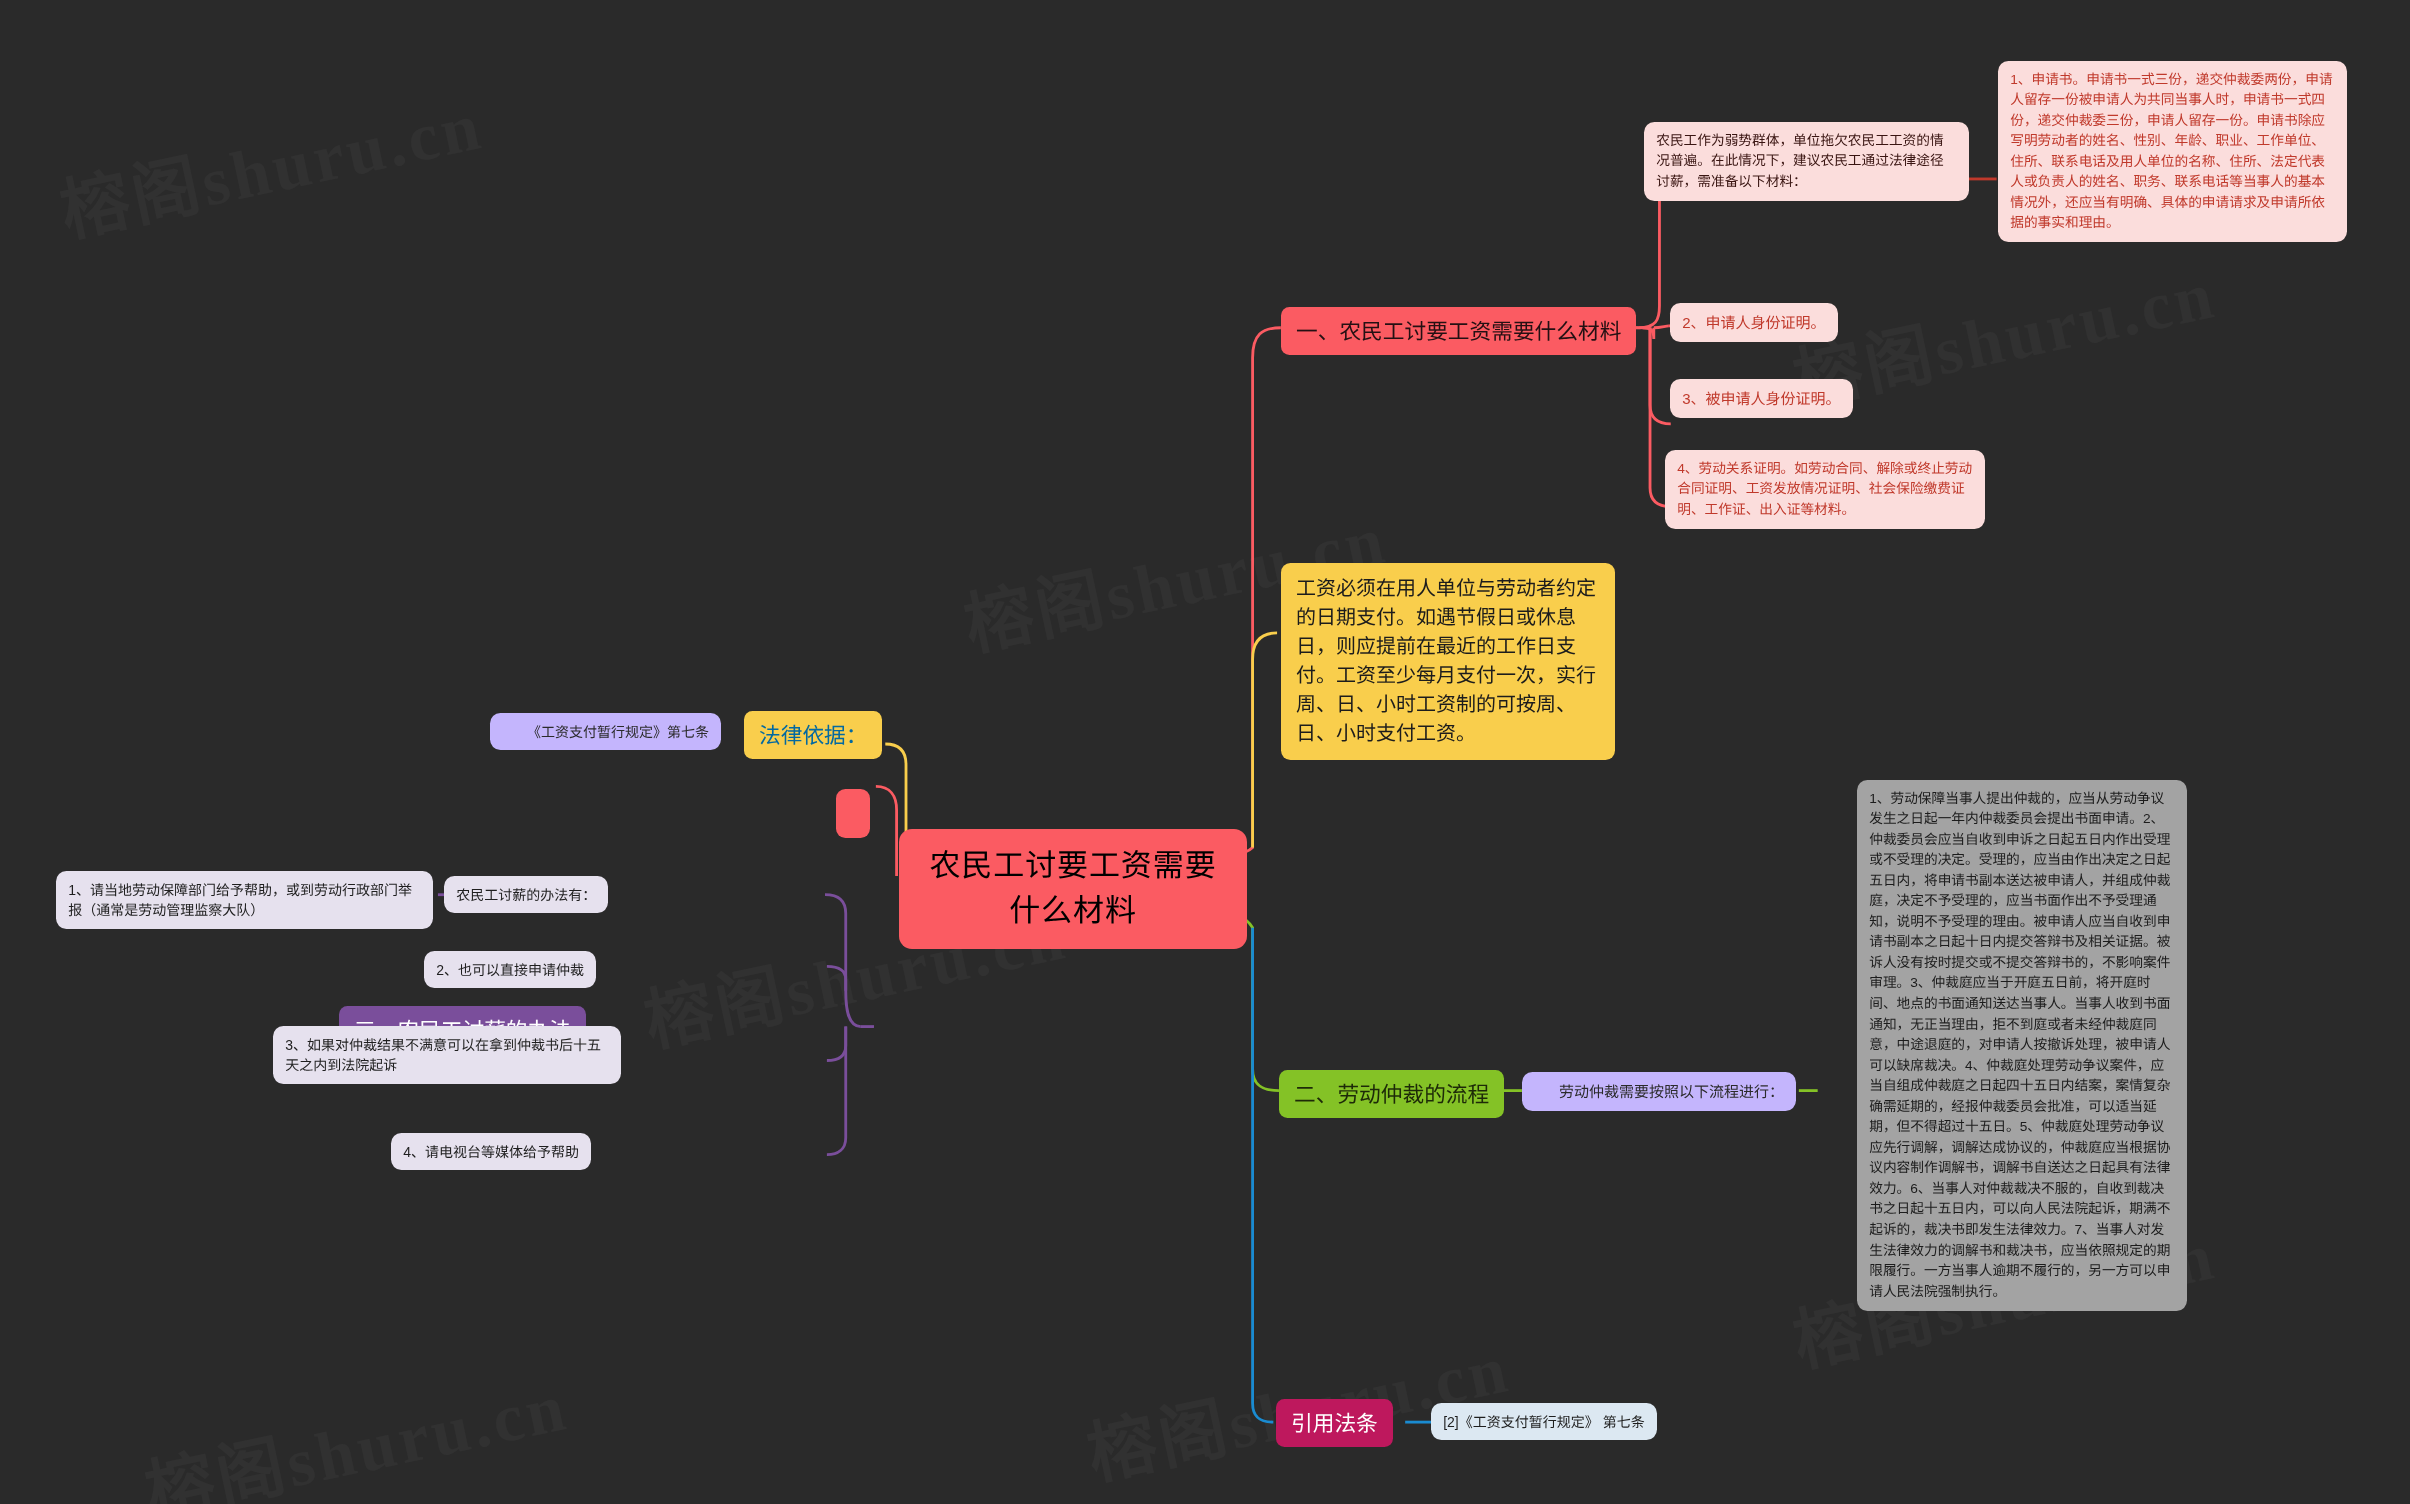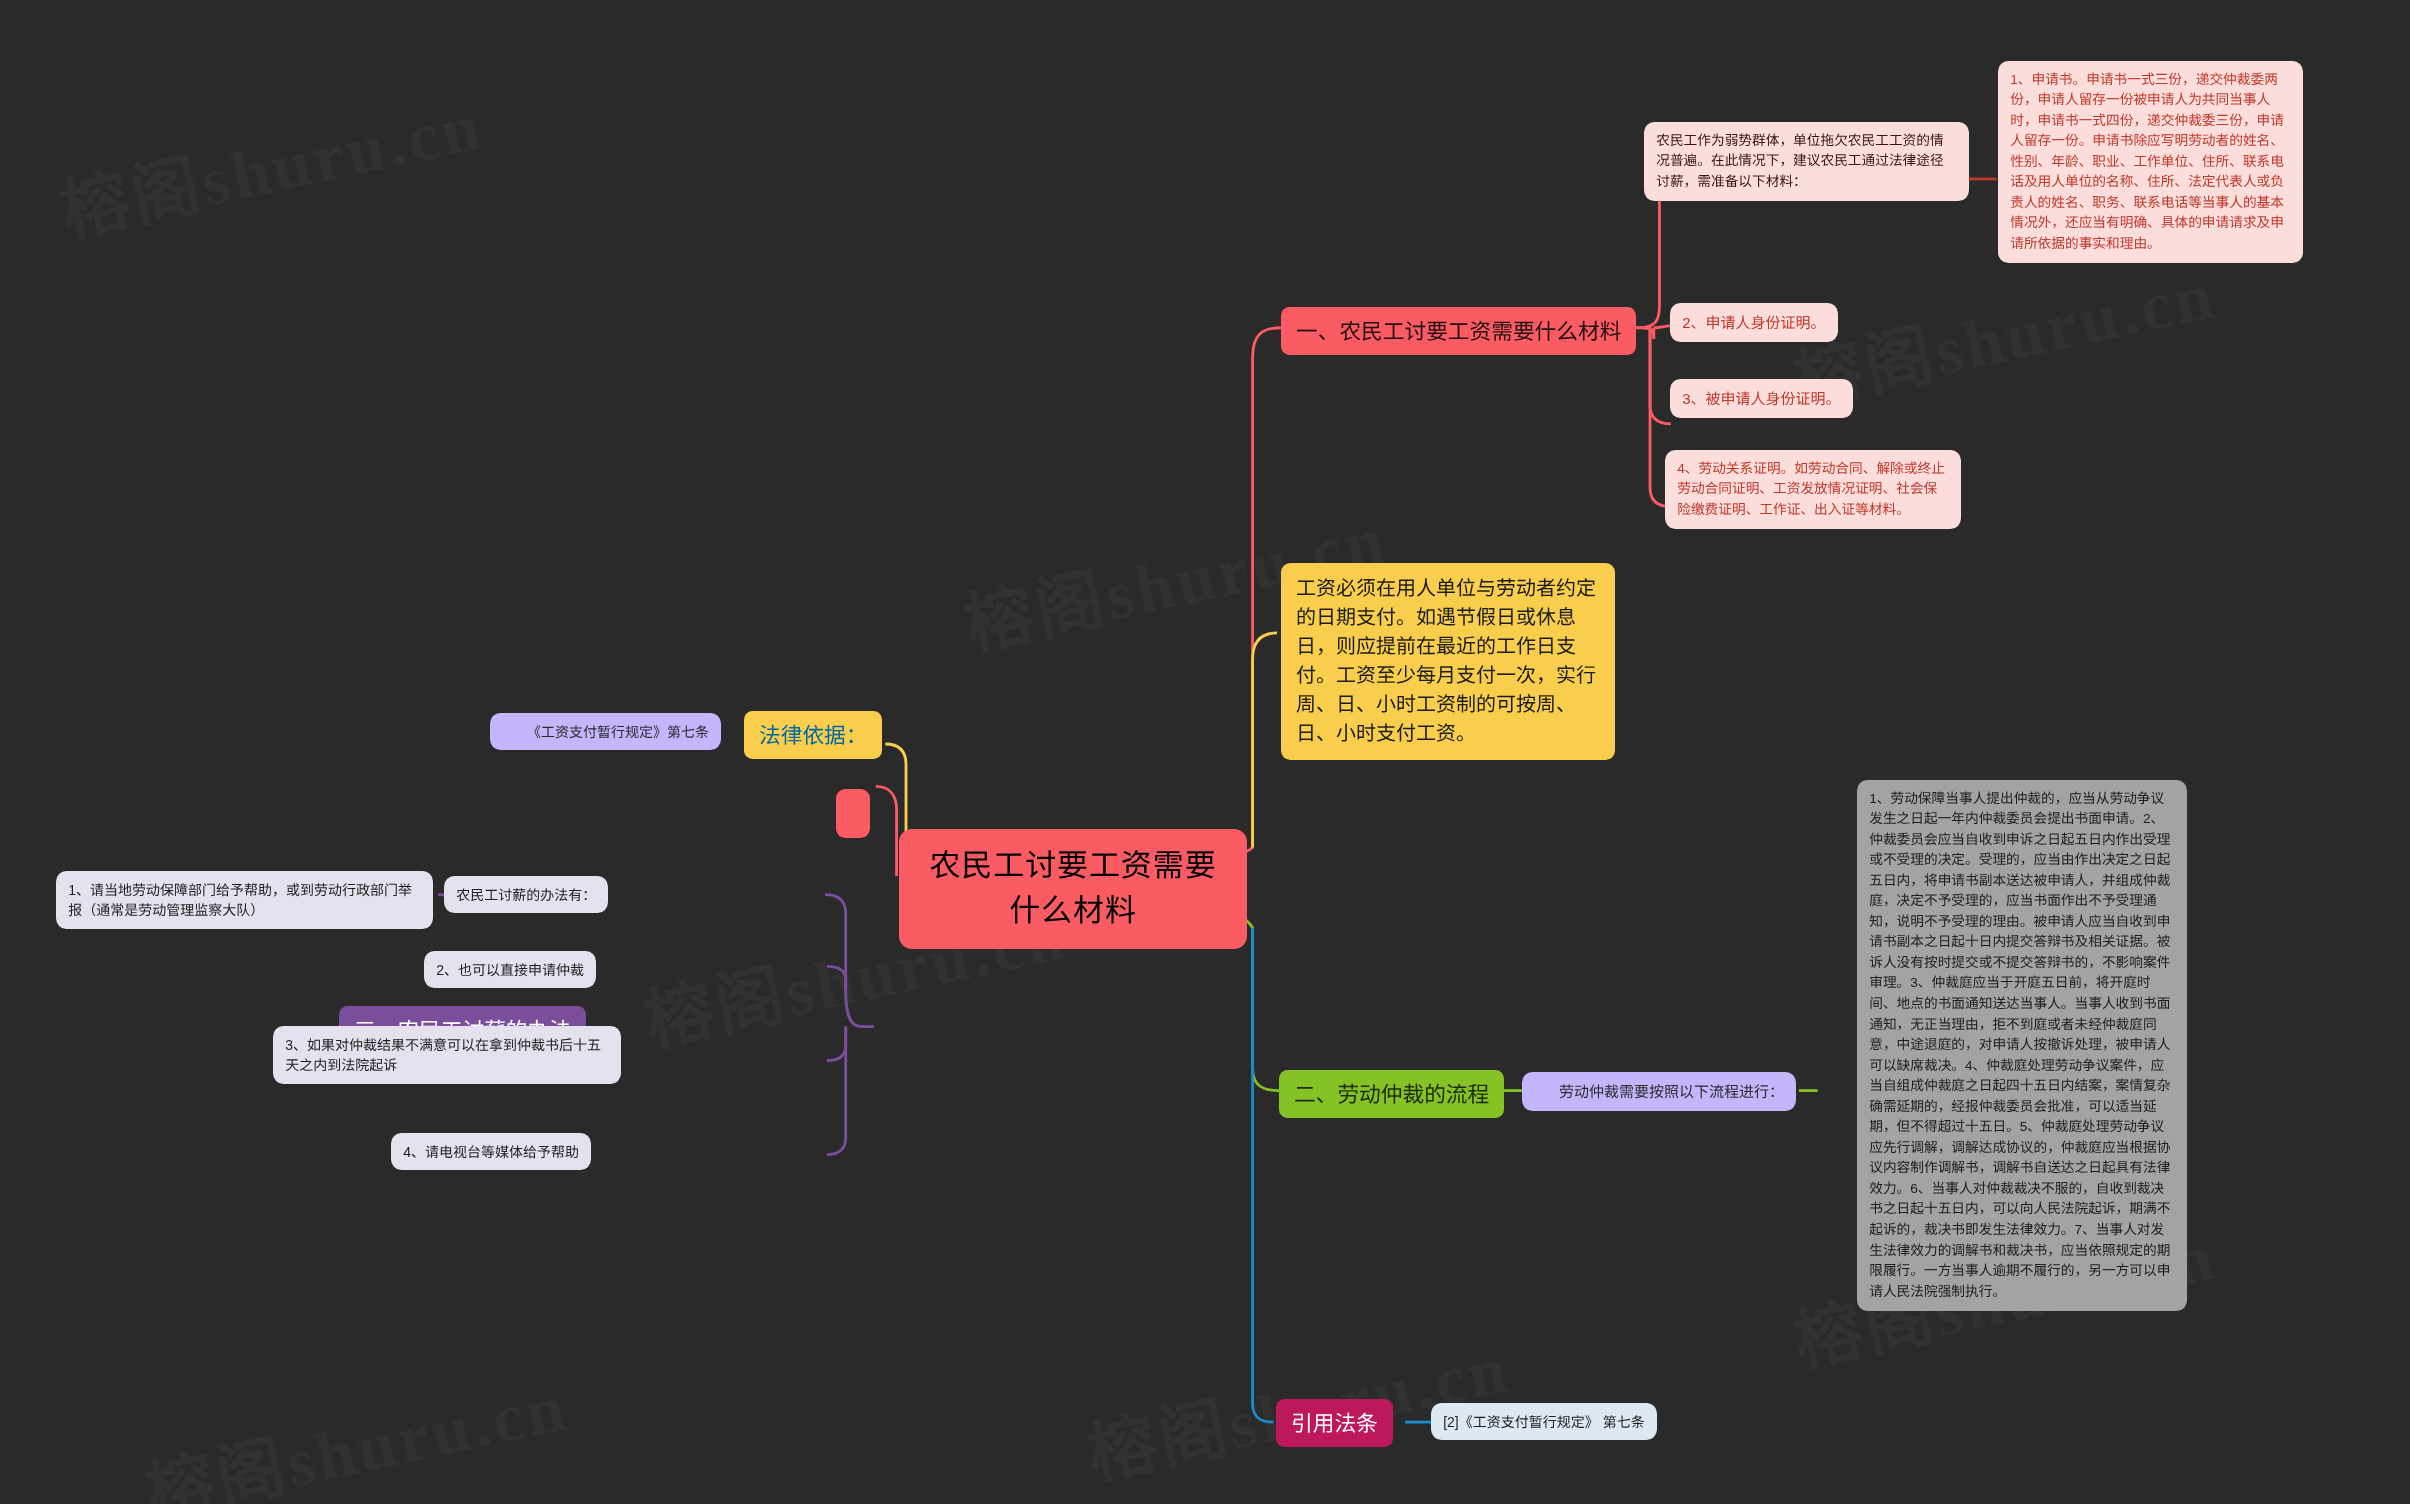--- a/index.html
+++ b/index.html
@@ -188,27 +188,27 @@
       <path d="M1492 1510 L1520 1510" stroke="#1A8BD1"></path>
     </g>
   </svg>
 
   <div class="node root" style="left:899px; top:829px; width:348px;">农民工讨要工资需要什么材料</div>
 
   <div class="node leaf leaf-redtxt note" style="left:1644px; top:122px; width:325px;">农民工作为弱势群体，单位拖欠农民工工资的情况普遍。在此情况下，建议农民工通过法律途径讨薪，需准备以下材料：</div>
 
   <div class="node h1 h-red" style="left:1281px; top:307px;">一、农民工讨要工资需要什么材料</div>
 
-  <div class="node leaf leaf-red note" style="left:1998px; top:61px; width:305px;">1、申请书。申请书一式三份，递交仲裁委两份，申请人留存一份被申请人为共同当事人时，申请书一式四份，递交仲裁委三份，申请人留存一份。申请书除应写明劳动者的姓名、性别、年龄、职业、工作单位、住所、联系电话及用人单位的名称、住所、法定代表人或负责人的姓名、职务、联系电话等当事人的基本情况外，还应当有明确、具体的申请请求及申请所依据的事实和理由。</div>
+  <div class="node leaf leaf-red note" style="left:1998px; top:61px; width:349px;">1、申请书。申请书一式三份，递交仲裁委两份，申请人留存一份被申请人为共同当事人时，申请书一式四份，递交仲裁委三份，申请人留存一份。申请书除应写明劳动者的姓名、性别、年龄、职业、工作单位、住所、联系电话及用人单位的名称、住所、法定代表人或负责人的姓名、职务、联系电话等当事人的基本情况外，还应当有明确、具体的申请请求及申请所依据的事实和理由。</div>
 
   <div class="node leaf leaf-red" style="left:1670px; top:303px;">2、申请人身份证明。</div>
 
   <div class="node leaf leaf-red" style="left:1670px; top:379px;">3、被申请人身份证明。</div>
 
-  <div class="node leaf leaf-red note" style="left:1665px; top:450px; width:296px;">4、劳动关系证明。如劳动合同、解除或终止劳动合同证明、工资发放情况证明、社会保险缴费证明、工作证、出入证等材料。</div>
+  <div class="node leaf leaf-red note" style="left:1665px; top:450px; width:320px;">4、劳动关系证明。如劳动合同、解除或终止劳动合同证明、工资发放情况证明、社会保险缴费证明、工作证、出入证等材料。</div>
 
   <div class="node h1 h-plain" style="left:744px; top:711px;">法律依据：</div>
 
   <div class="node leaf leaf-cream tiny" style="left:490px; top:713px;">《工资支付暂行规定》第七条</div>
 
   <div class="node chip" style="left:836px; top:789px; width:34px; height:49px;"></div>
 
   <div class="node block-yellow" style="left:1281px; top:563px; width:334px;">工资必须在用人单位与劳动者约定的日期支付。如遇节假日或休息日，则应提前在最近的工作日支付。工资至少每月支付一次，实行周、日、小时工资制的可按周、日、小时支付工资。</div>
 
   <div class="node h1 h-green" style="left:1279px; top:1070px;">二、劳动仲裁的流程</div>

